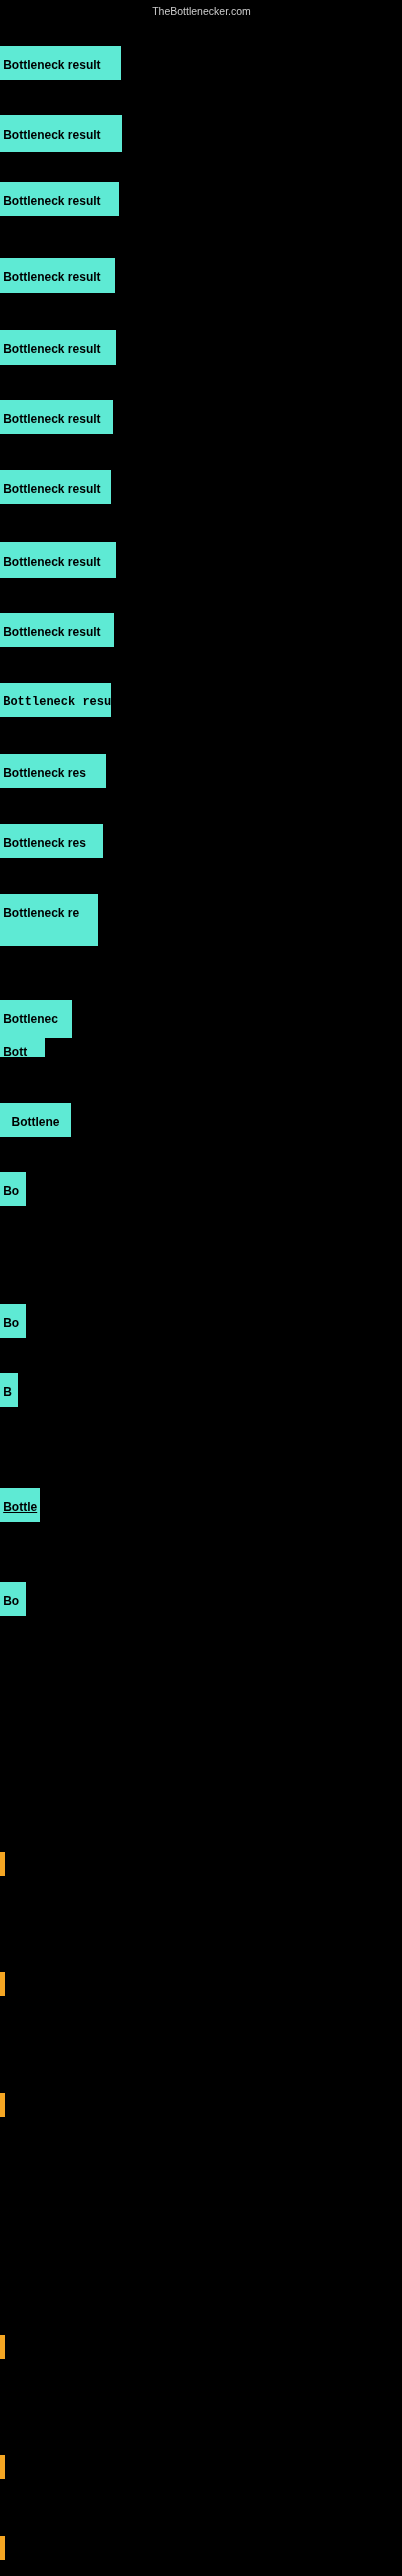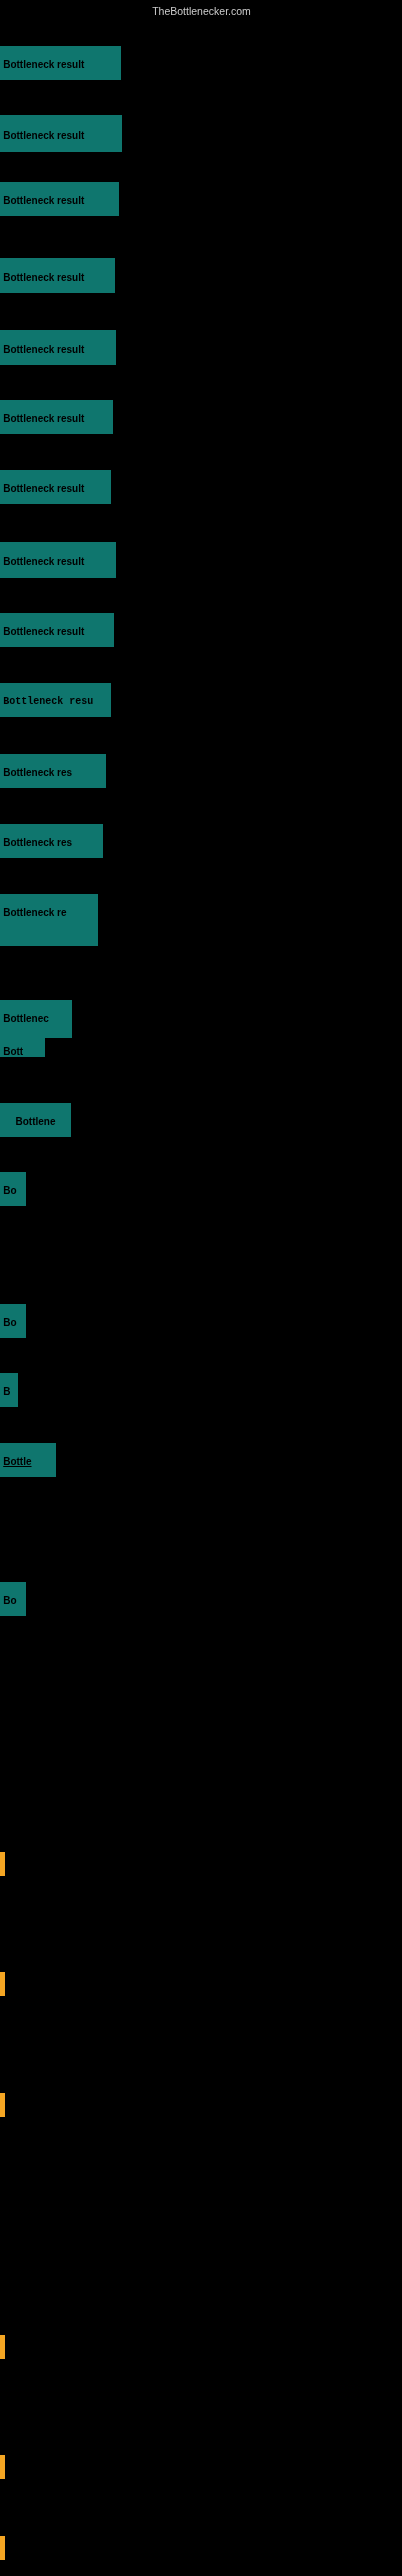--- a/index.html
+++ b/index.html
@@ -19,23 +19,23 @@
       top: 4.8px;
       left: 0;
       width: 100%;
       text-align: center;
       color: #cccccc;
       font-size: 10.5px;
       font-weight: normal;
     }
     .bottleneck-badge {
       position: absolute;
-      background-color: #0f766e;
+      background-color: #5eead4;
       color: #000000;
-      font-size: 10px;
+      font-size: 12px;
       font-weight: bold;
       padding: 1.6px 3.2px;
       white-space: nowrap;
       overflow: hidden;
       left: 0;
     }
     .vertical-bar {
       position: absolute;
       background-color: #f5a623;
       width: 4.8px;
@@ -60,21 +60,21 @@
     <div class="bottleneck-badge" style="top: 683px; width: 111px; height: 34px; line-height: 34px; font-family: Liberation Mono, monospace;">Bottleneck resu</div>
     <div class="bottleneck-badge" style="top: 754px; width: 106px; height: 34px; line-height: 34px;">Bottleneck res</div>
     <div class="bottleneck-badge" style="top: 824px; width: 103px; height: 34px; line-height: 34px;">Bottleneck res</div>
     <div class="bottleneck-badge" style="top: 894px; width: 98px; height: 52px; line-height: 34px;">Bottleneck re</div>
     <div class="bottleneck-badge" style="top: 1000px; width: 72px; height: 38px; line-height: 34px;">Bottlenec</div>
     <div class="bottleneck-badge" style="top: 1033px; width: 45px; height: 24px; line-height: 34px;">Bott</div>
     <div class="bottleneck-badge" style="top: 1103px; width: 71px; height: 34px; line-height: 34px; text-align: center;">Bottlene</div>
     <div class="bottleneck-badge" style="top: 1172px; width: 26px; height: 34px; line-height: 34px;">Bo</div>
     <div class="bottleneck-badge" style="top: 1304px; width: 26px; height: 34px; line-height: 34px;">Bo</div>
     <div class="bottleneck-badge" style="top: 1373px; width: 17.7px; height: 34px; line-height: 34px;">B</div>
-    <div class="bottleneck-badge" style="top: 1443px; width: 56px; height: 34px; line-height: 34px; text-decoration: underline;">Bottle</div>
+    <div class="bottleneck-badge" style="top: 1488px; width: 40px; height: 34px; line-height: 34px; text-decoration: underline;">Bottle</div>
     <div class="bottleneck-badge" style="top: 1582px; width: 26px; height: 34px; line-height: 34px;">Bo</div>
   </div>
 <div id="bars-container">
     <div class="vertical-bar" style="top: 1852px; height: 24px;"></div>
     <div class="vertical-bar" style="top: 1972px; height: 24px;"></div>
     <div class="vertical-bar" style="top: 2093px; height: 24px;"></div>
     <div class="vertical-bar" style="top: 2335px; height: 24px;"></div>
     <div class="vertical-bar" style="top: 2455px; height: 24px;"></div>
     <div class="vertical-bar" style="top: 2536px; height: 24px;"></div>
   </div>

